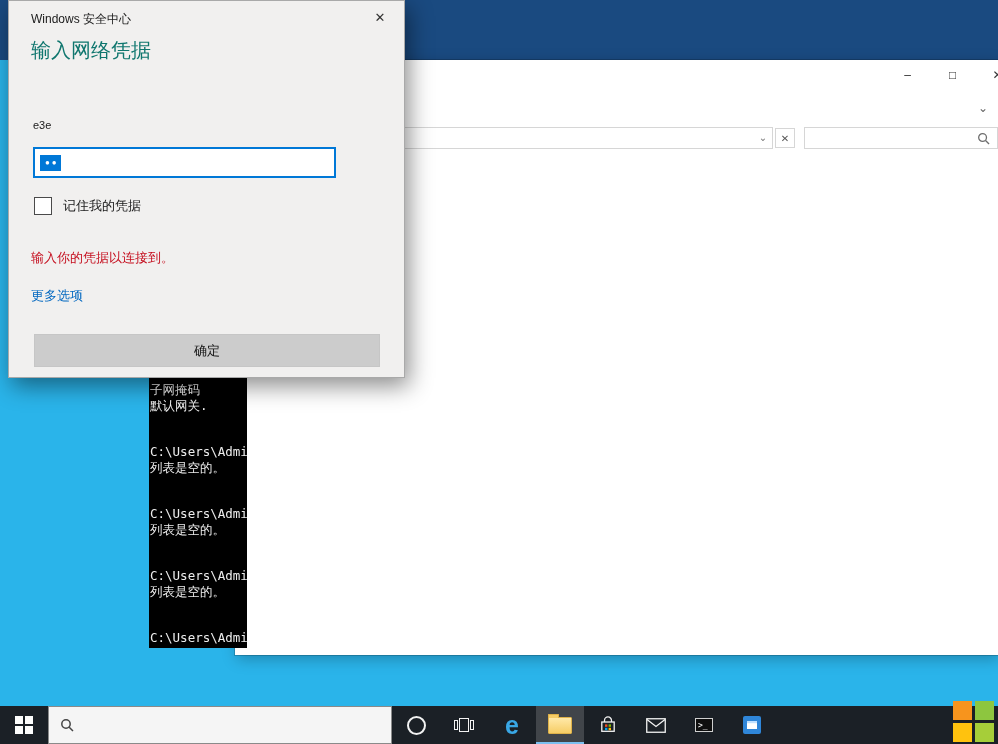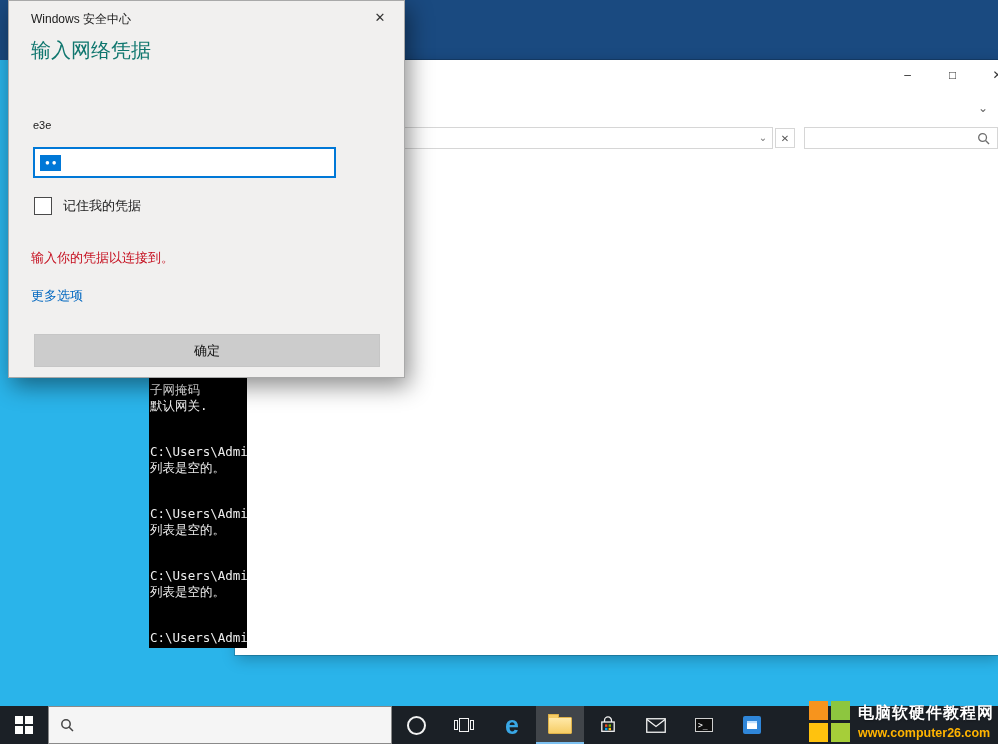--- a/index.html
+++ b/index.html
@@ -231,19 +231,15 @@
     </div>
   </div>
 
   <div class="watermark">
     <div class="wm-logo">
         <i></i>
         <i></i>
         <i></i>
         <i></i>
       </div>
-    <div class="wm-text">
-      <div class="wm-name">电脑软硬件教程网</div>
-      <div class="wm-url">www.computer26.com</div>
-    </div>
   </div>
 
 </div>
 
 </body></html>

